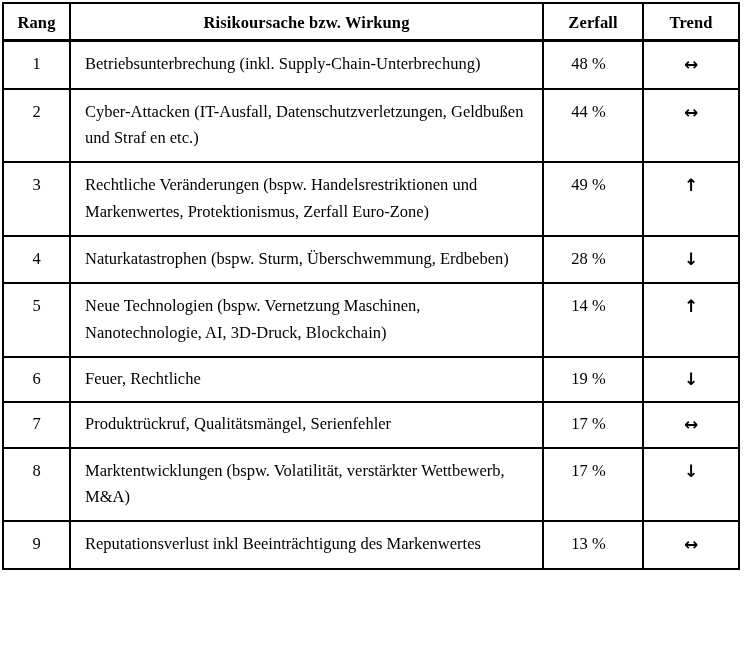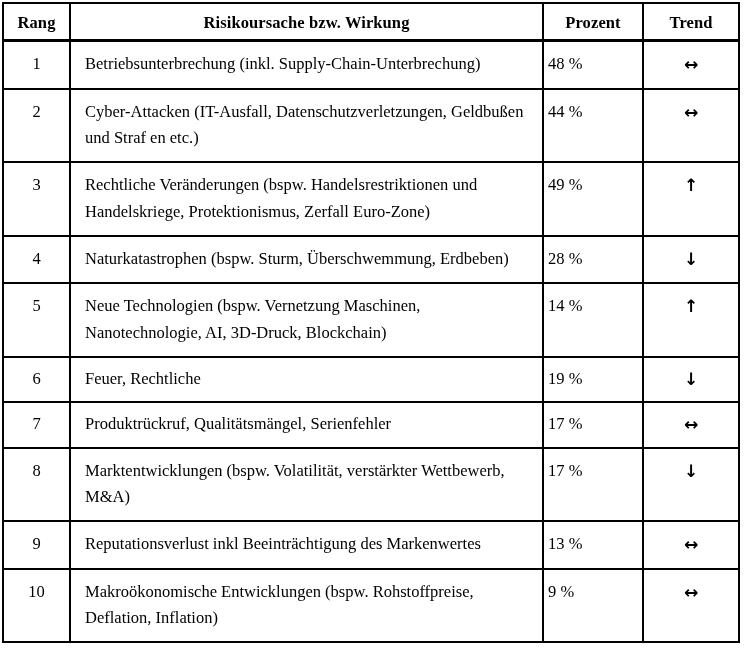--- a/index.html
+++ b/index.html
@@ -69,21 +69,21 @@
     padding-left: 2px;
     padding-right: 2px;
   }
   td.cause {
     text-align: left;
     padding-left: 14px;
     padding-right: 8px;
     hyphens: none;
   }
   td.percent {
-    text-align: left;
+    text-align: center;
     padding-right: 13px;
     padding-left: 4px;
     white-space: nowrap;
     font-family: Liberation Serif, serif;
   }
   td.trend {
     text-align: center;
     font-weight: bold;
     font-size: 17px;
     font-family: "DejaVu Sans", "Liberation Sans", sans-serif;
@@ -102,40 +102,40 @@
     <colgroup>
       <col class="c-rang">
       <col class="c-cause">
       <col class="c-percent">
       <col class="c-trend">
     </colgroup>
     <thead>
       <tr>
         <th>Rang</th>
         <th>Risikoursache bzw. Wirkung</th>
-        <th>Prozent</th>
+        <th>Zerfall</th>
         <th class="last">Trend</th>
       </tr>
     </thead>
     <tbody id="table-body">
         <tr>
           <td class="rang">1</td>
           <td class="cause">Betriebsunterbrechung (inkl. Supply-Chain-Unterbrechung)</td>
           <td class="percent">48 %</td>
           <td class="trend last">↔</td>
         </tr>
         <tr>
           <td class="rang">2</td>
           <td class="cause">Cyber-Attacken (IT-Ausfall, Datenschutzverletzungen, Geldbußen und Straf en etc.)</td>
           <td class="percent">44 %</td>
           <td class="trend last">↔</td>
         </tr>
         <tr>
           <td class="rang">3</td>
-          <td class="cause">Rechtliche Veränderungen (bspw. Handelsrestriktionen und Handelskriege, Protektionismus, Zerfall Euro-Zone)</td>
+          <td class="cause">Rechtliche Veränderungen (bspw. Handelsrestriktionen und Markenwertes, Protektionismus, Zerfall Euro-Zone)</td>
           <td class="percent">49 %</td>
           <td class="trend last">↑</td>
         </tr>
         <tr>
           <td class="rang">4</td>
           <td class="cause">Naturkatastrophen (bspw. Sturm, Überschwemmung, Erdbeben)</td>
           <td class="percent">28 %</td>
           <td class="trend last">↓</td>
         </tr>
         <tr>
@@ -161,21 +161,15 @@
           <td class="cause">Marktentwicklungen (bspw. Volatilität, verstärkter Wettbewerb, M&amp;A)</td>
           <td class="percent">17 %</td>
           <td class="trend last">↓</td>
         </tr>
         <tr>
           <td class="rang">9</td>
           <td class="cause">Reputationsverlust inkl Beeinträchtigung des Markenwertes</td>
           <td class="percent">13 %</td>
           <td class="trend last">↔</td>
         </tr>
-        <tr>
-          <td class="rang">10</td>
-          <td class="cause">Makroökonomische Entwicklungen (bspw. Rohstoffpreise, Deflation, Inflation)</td>
-          <td class="percent">9 %</td>
-          <td class="trend last">↔</td>
-        </tr>
       </tbody>
   </table>
 </div>
 
 </body></html>

